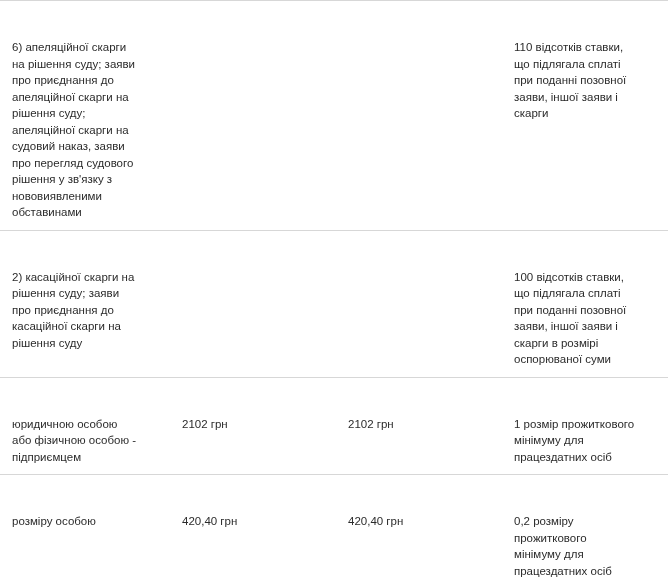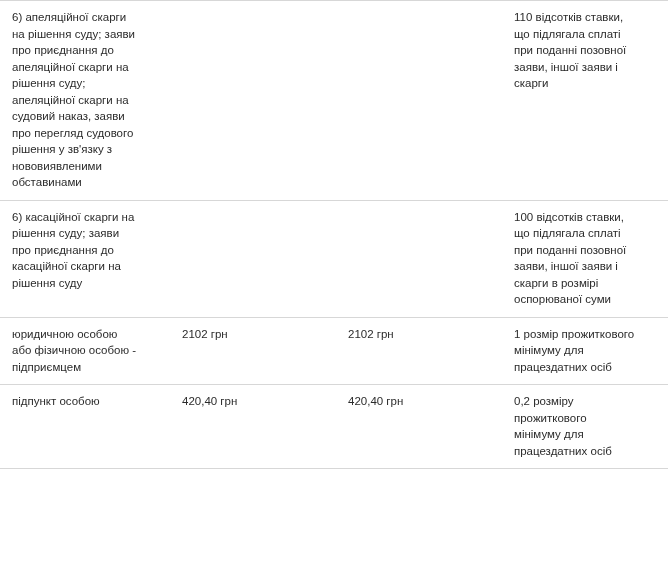--- a/index.html
+++ b/index.html
@@ -41,20 +41,21 @@
     border-top: 1px solid #d7d7d7;
   }
   col.c1 { width: 170px; }
   col.c2 { width: 166px; }
   col.c3 { width: 166px; }
   col.c4 { width: 166px; }
 
   .cell-text {
     display: block;
     white-space: pre-line;
+    margin-top: 30px;
   }
 </style>
 </head>
 <body>
 
 <div class="doc">
   <table class="fee-table">
     <colgroup>
       <col class="c1">
       <col class="c2">
@@ -85,21 +86,21 @@
         <td>
             <span class="cell-text">110 відсотків ставки,
 що підлягала сплаті
 при поданні позовної
 заяви, іншої заяви і
 скарги</span>
           </td>
       </tr>
       <tr>
         <td>
-            <span class="cell-text">6) касаційної скарги на
+            <span class="cell-text">2) касаційної скарги на
 рішення суду; заяви
 про приєднання до
 касаційної скарги на
 рішення суду</span>
           </td>
         <td>
             <span class="cell-text"></span>
           </td>
         <td>
             <span class="cell-text"></span>
@@ -126,21 +127,21 @@
             <span class="cell-text">2102 грн</span>
           </td>
         <td>
             <span class="cell-text">1 розмір прожиткового
 мінімуму для
 працездатних осіб</span>
           </td>
       </tr>
       <tr>
         <td>
-            <span class="cell-text">підпункт особою</span>
+            <span class="cell-text">розміру особою</span>
           </td>
         <td>
             <span class="cell-text">420,40 грн</span>
           </td>
         <td>
             <span class="cell-text">420,40 грн</span>
           </td>
         <td>
             <span class="cell-text">0,2 розміру
 прожиткового

